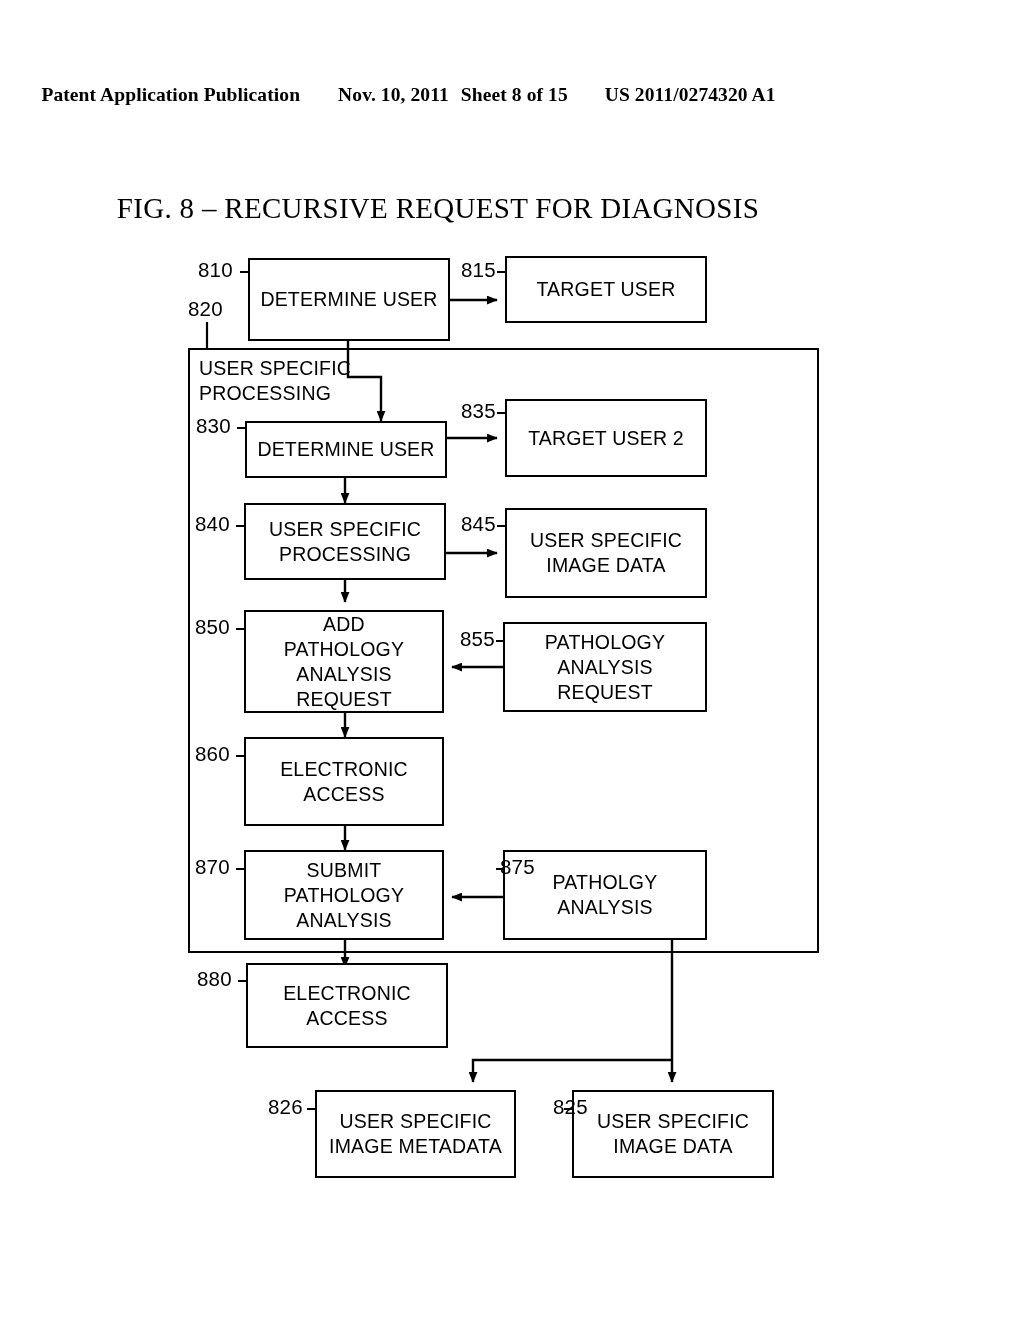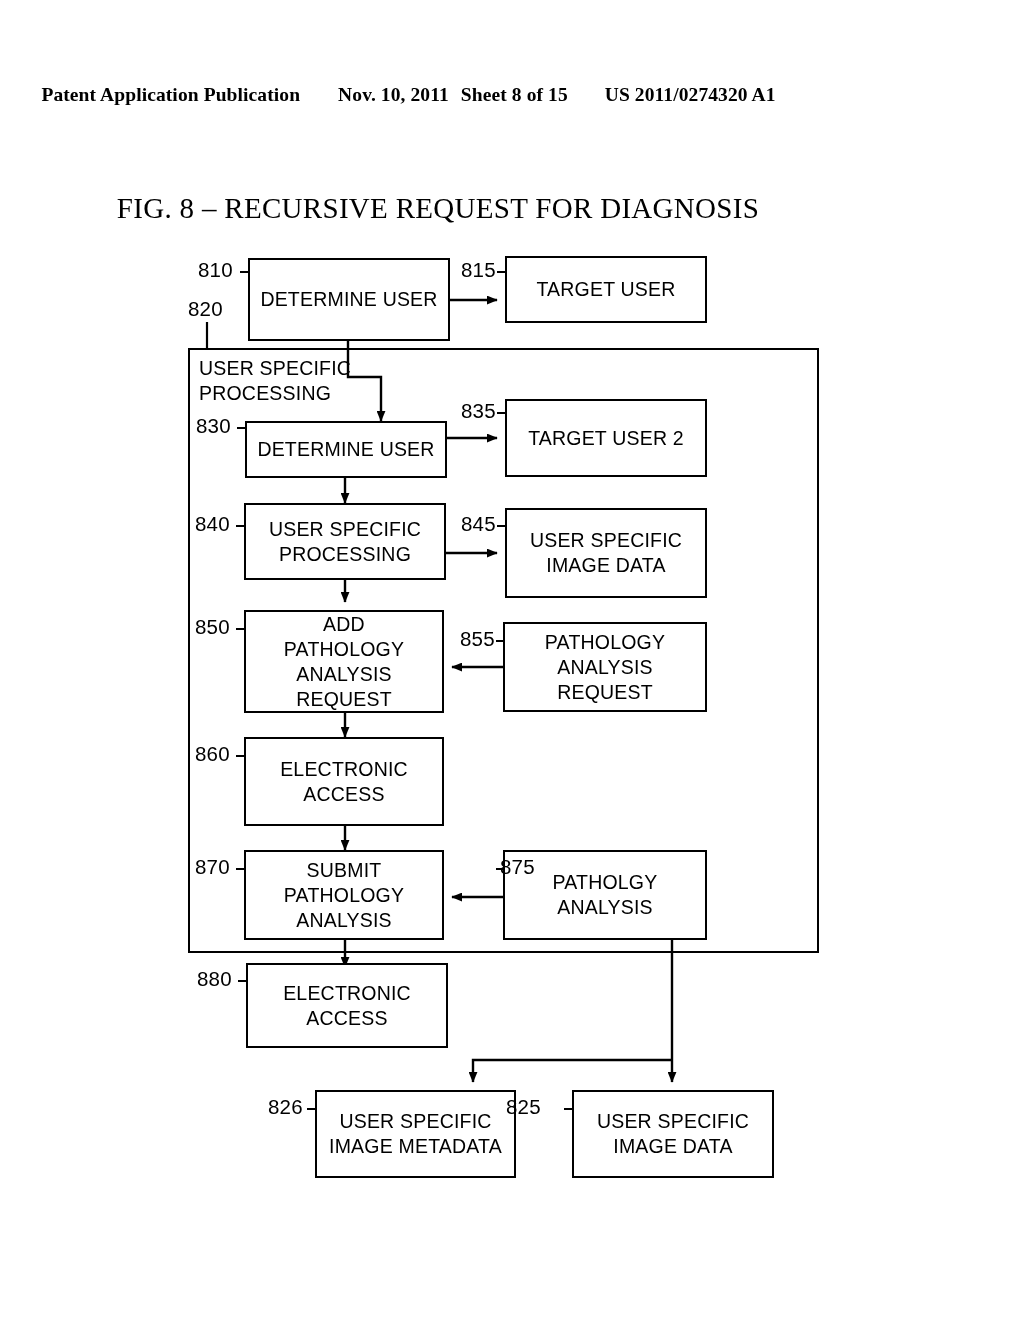--- a/index.html
+++ b/index.html
@@ -260,17 +260,17 @@
       <span class="nlabel">USER SPECIFIC
 IMAGE METADATA</span>
     </div>
     <div class="ref" style="left:268px; top:1095px;">826</div>
     <span style="position:absolute; left:307px; top:1108px; width:9px; height:2.2px; background:#000;"></span>
 
     <div class="node" style="left:572px; top:1090px; width:202px; height:88px;">
       <span class="nlabel">USER SPECIFIC
 IMAGE DATA</span>
     </div>
-    <div class="ref" style="left:506px; top:1095px;">825</div>
+    <div class="ref" style="left:553px; top:1095px;">825</div>
     <span style="position:absolute; left:564px; top:1108px; width:9px; height:2.2px; background:#000;"></span>
 
   </div>
 </div>
 
 </body></html>

